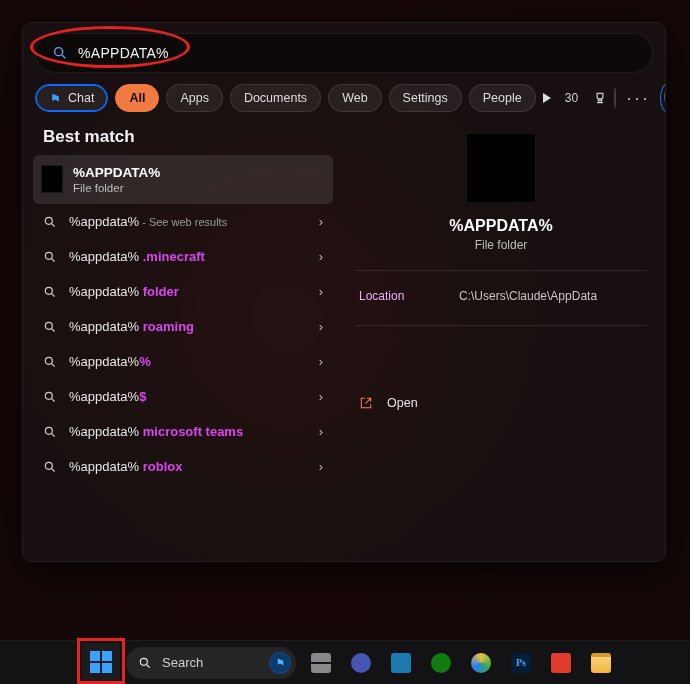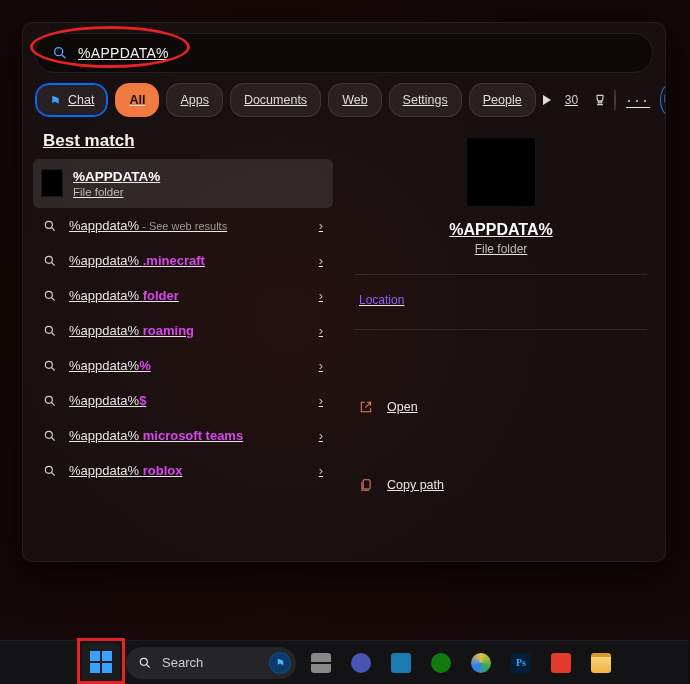--- a/index.html
+++ b/index.html
@@ -14,21 +14,21 @@
   .flyout {
     position: absolute;
     left: 22px; top: 22px;
     width: 644px; height: 540px;
     background: rgba(25,18,18,0.85);
     backdrop-filter: blur(30px);
     border-radius: 10px;
     border: 1px solid rgba(255,255,255,0.06);
     box-shadow: 0 10px 40px rgba(0,0,0,0.8);
     overflow: hidden;
-    display: flex; flex-direction: column; text-decoration: underline;
+    display: flex; flex-direction: column;
   }
 
   
   .search-row {
     margin: 10px 12px 0 12px;
     height: 40px;
     background: rgba(0,0,0,0.40);
     border-radius: 20px;
     border: 1px solid rgba(255,255,255,0.08);
     display: flex; align-items: center;
@@ -45,21 +45,21 @@
     border: 3px solid #e62222; border-radius: 50%/50%;
     pointer-events: none;
   }
 
   
   .pill-row {
     display: flex; align-items: center; gap: 7px;
     padding: 10px 12px 6px 12px;
   }
   .pill {
-    height: 28px; padding: 16px 13px;
+    height: 28px; padding: 10px 13px;
     border-radius: 14px;
     background: rgba(255,255,255,0.07);
     border: 1px solid rgba(255,255,255,0.10);
     color: #ddd; font-size: 12.5px;
     display: flex; align-items: center; gap: 6px;
     cursor: pointer;
   }
   .pill.chat { border-color:#0a6cff; box-shadow: 0 0 0 1px #0a6cff inset; }
   .pill.all  { background:#f07a3f; border-color:#f07a3f; color:#1a0e08; font-weight:600; }
   .pill-row .spacer { flex:1; }
@@ -109,21 +109,21 @@
 
   
   .preview-thumb {
     width:70px;height:70px;background:#000;border:1px solid rgba(255,255,255,.08);
     margin:10px auto 14px auto;
   }
   .preview-title { text-align:center; font-size:16px; font-weight:600; color:#fff; }
   .preview-sub   { text-align:center; font-size:12px; color:#bdbdbd; margin-top:3px;}
   .divider { height:1px; background:rgba(255,255,255,.10); margin:18px 0 14px 0;}
   .meta-row { display:flex; gap:30px; font-size:12px; color:#c8c8c8; padding:4px 4px;}
-  .meta-row .k { color:#8b5cf6; width:70px;}
+  .meta-row .k { color:#f0abfc; width:70px;}
   .action-row {
     display:flex; align-items:center; gap:14px;
     font-size:12.5px; color:#e6e6e6; padding:8px 4px; cursor:pointer;
     border-radius:4px;
     margin-top:48px;
   }
   .action-row .ic { width:14px;height:14px; stroke:#f07a6a; fill:none; stroke-width:1.8;}
 
   
   .taskbar {
@@ -314,36 +314,30 @@
 
     <div class="right-col">
       <div class="preview-thumb"></div>
       <div class="preview-title">%APPDATA%</div>
       <div class="preview-sub">File folder</div>
 
       <div class="divider"></div>
 
       <div class="meta-row">
         <span class="k">Location</span>
+        <span>C:\Users\Claude\AppData</span>
       </div>
 
       <div class="divider"></div>
 
       <div class="action-row">
         <svg class="ic" viewBox="0 0 24 24">
             <path d="M14 4h6v6M20 4l-9 9M10 4H4v16h16v-6"></path>
           </svg>
         <span>Open</span>
-      </div>
-      <div class="action-row">
-        <svg class="ic" viewBox="0 0 24 24">
-            <rect x="7" y="3" width="12" height="16" rx="2"></rect>
-            <path d="M5 7v14h12"></path>
-          </svg>
-        <span>Copy path</span>
       </div>
     </div>
   </div>
 </div>
 
 <div class="taskbar">
   <div class="start-btn">
     <div class="win-logo">
         <span></span>
         <span></span>

